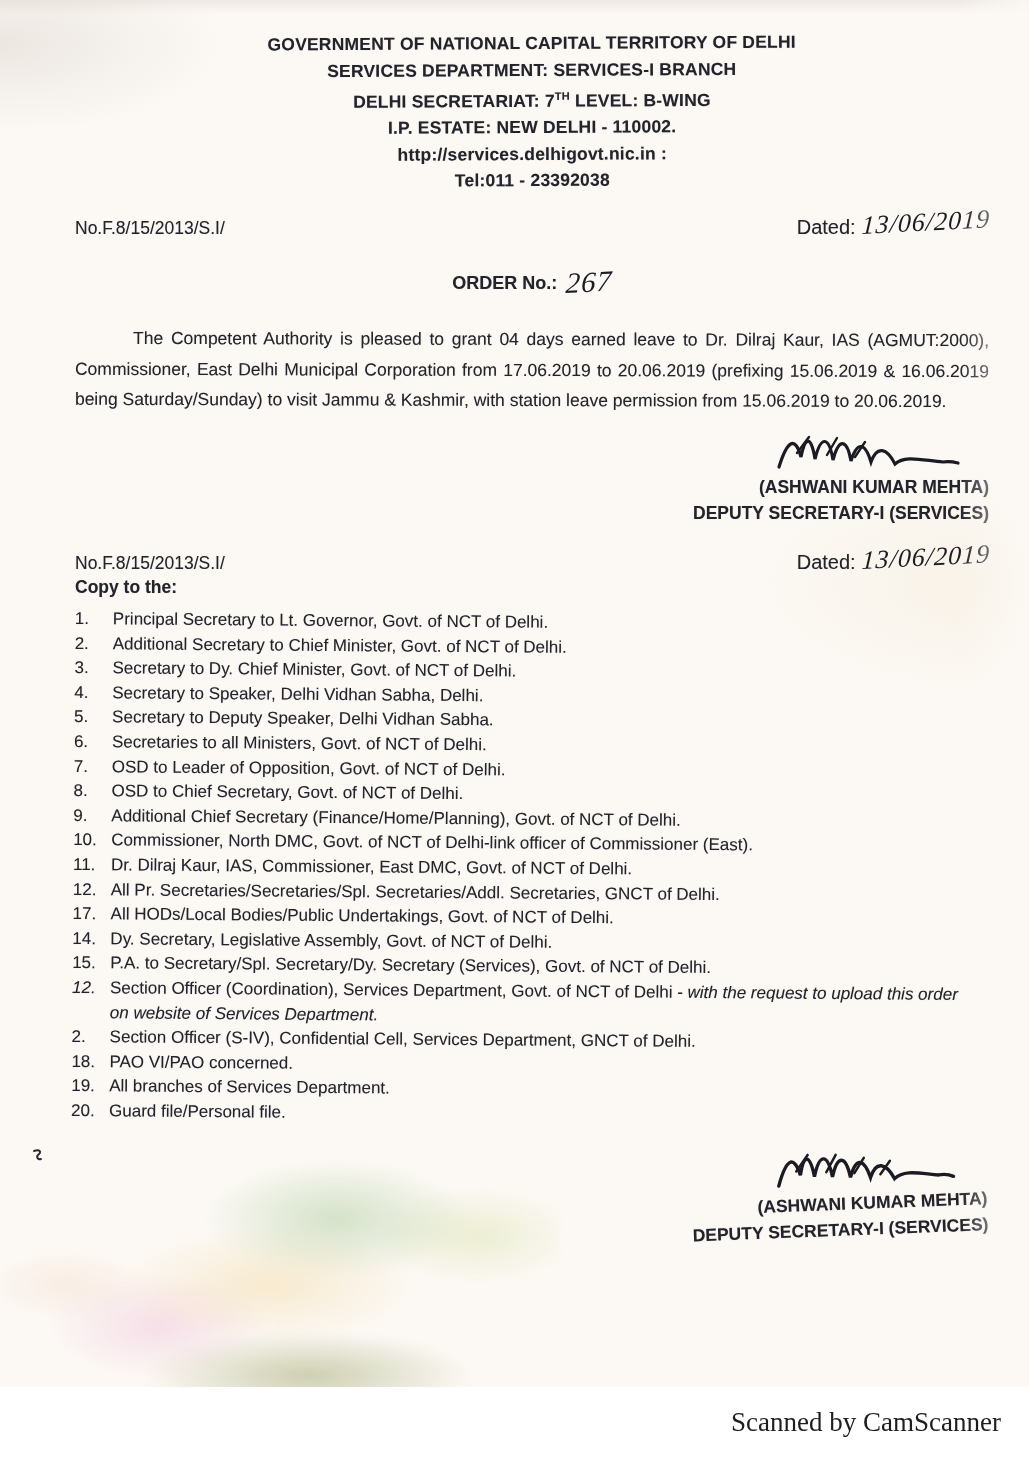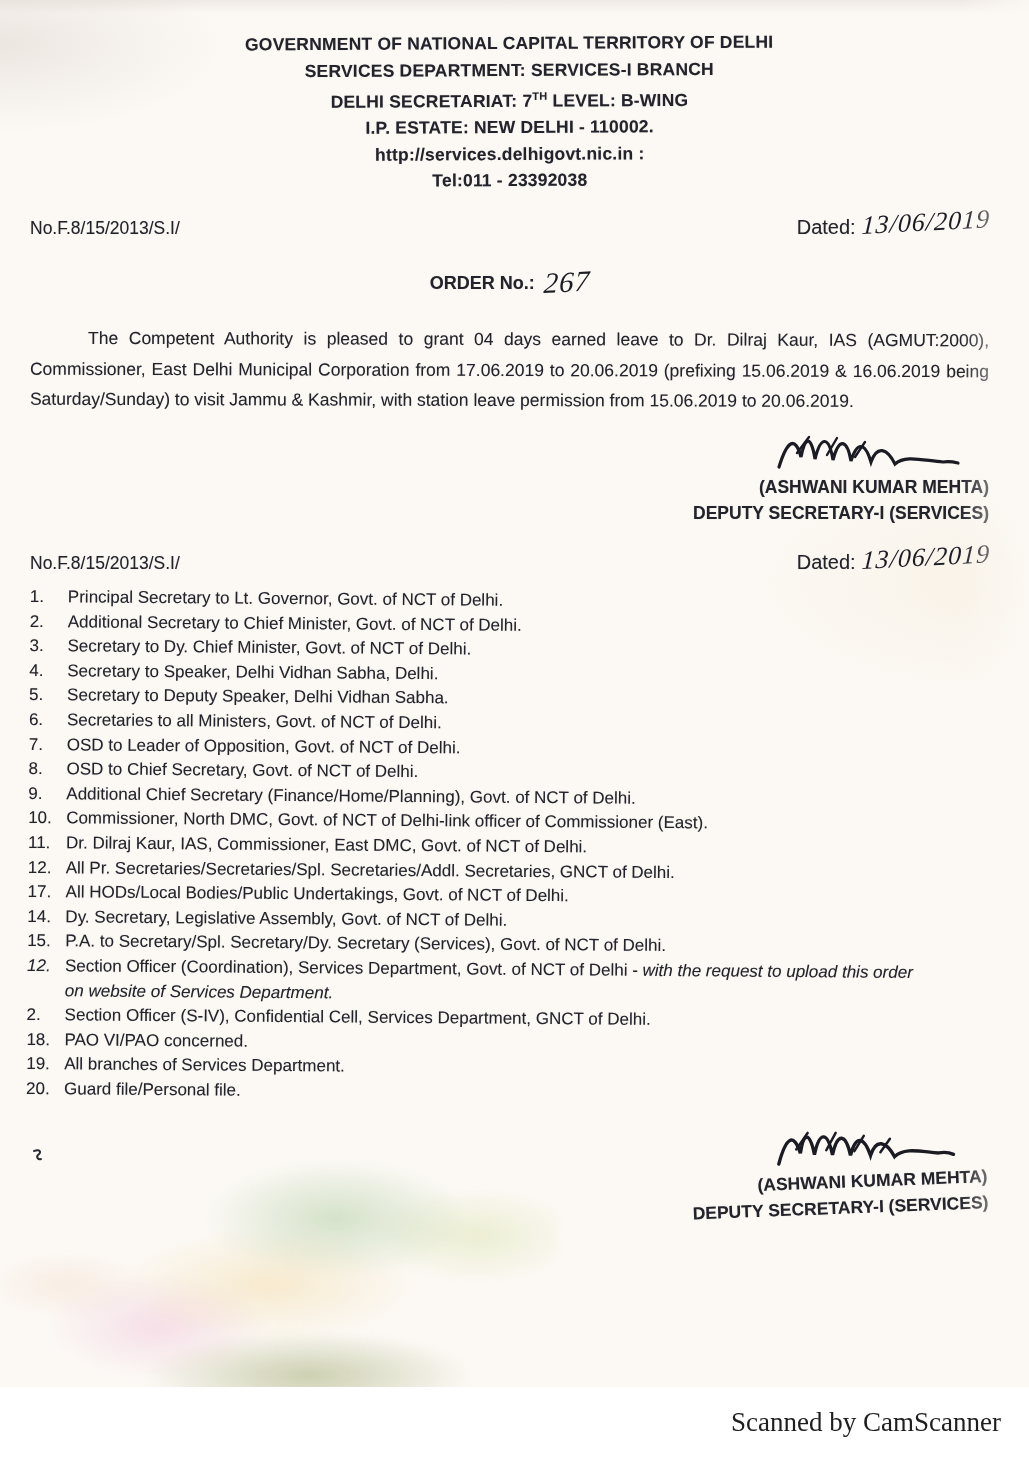--- a/index.html
+++ b/index.html
@@ -15,21 +15,21 @@
       radial-gradient(ellipse 420px 180px at 98% 40%, rgba(242,228,204,0.35), transparent 70%),
       radial-gradient(ellipse 300px 120px at 0% 3%, rgba(216,208,200,0.45), transparent 75%),
       linear-gradient(180deg, #efe9e4 0px, rgba(239,233,228,0) 14px),
       #fcf9f5;
     overflow: hidden;
     color: #23232b;
   }
 
   .content {
     position: relative;
-    padding: 30px 40px 0 30px;
+    padding: 30px 40px 0 75px;
     text-shadow: 0 0 1px rgba(35,35,48,0.28);
   }
 
   
   .right-fade {
     position: absolute; top: 0; right: 0; width: 70px; height: 1380px;
     background: linear-gradient(to right, rgba(252,249,245,0), rgba(252,249,245,0.85));
     pointer-events: none; z-index: 5;
   }
 
@@ -160,20 +160,21 @@
     </div>
 
     <div class="ref-row second">
       <span>No.F.8/15/2013/S.I/</span>
       <span>
         <span class="dated-label">Dated:</span>
         <span class="hand">13/06/2019</span>
       </span>
     </div>
 
+    <div class="copy-heading">Copy to the:</div>
 
     <ol class="copy-list">
         <li>
           <span class="num">1.</span>
           <span class="txt">Principal Secretary to Lt. Governor, Govt. of NCT of Delhi.</span>
         </li>
         <li>
           <span class="num">2.</span>
           <span class="txt">Additional Secretary to Chief Minister, Govt. of NCT of Delhi.</span>
         </li>

